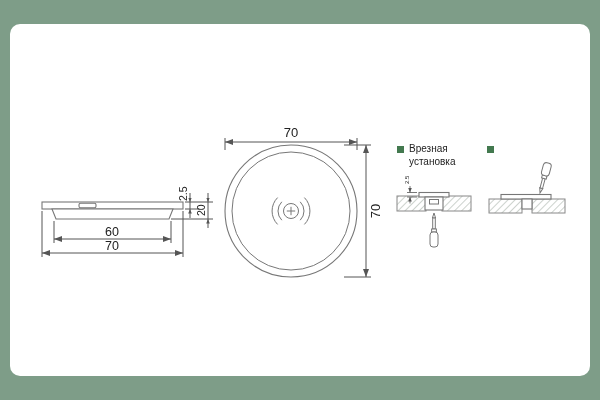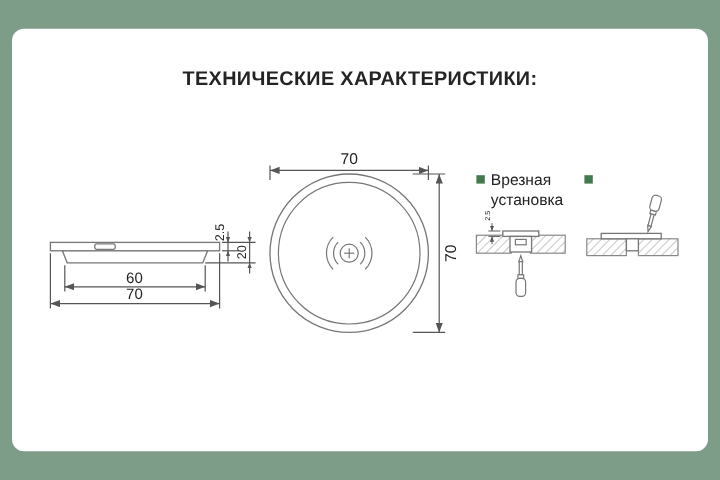--- a/index.html
+++ b/index.html
@@ -12,38 +12,37 @@
   .card{
     position:absolute;left:10px;top:24px;width:580px;height:352px;
     background:#ffffff;border-radius:10px;
   }
   .title{
     position:absolute;left:0;top:57px;width:100%;
     text-align:center;font-weight:bold;font-size:16.5px;
     color:#242424;letter-spacing:.3px;
   }
   .mount-label{
-    position:absolute;font-size:13px;color:#222;line-height:1.3;
+    position:absolute;font-size:10px;color:#222;line-height:1.3;
   }
   .sq{position:absolute;width:7px;height:7px;background:#43794F;}
   svg.draw{position:absolute;left:0;top:0;}
   svg text{fill:#222;font-family:"Liberation Sans",sans-serif;}
   .dim{stroke:#555;stroke-width:1;fill:none;}
   .dim2{stroke:#555;stroke-width:0.8;fill:none;}
   .thin{stroke:#777;stroke-width:1.1;fill:#fff;}
   .thin2{stroke:#777;stroke-width:1;fill:none;}
   .slab{stroke:#888;stroke-width:1;}
 </style>
 </head>
 <body>
 
 <div class="stage" style="background-color: rgb(126, 157, 136);">
   <div class="card" style="background-color: rgb(255, 255, 255);"></div>
 
-  <div class="title">ТЕХНИЧЕСКИЕ ХАРАКТЕРИСТИКИ:</div>
 
   <div class="sq" style="left: 397px; top: 146px; background-color: rgb(67, 121, 79);"></div>
   <div class="mount-label" style="left:409px;top:142px;width:62px;">Врезная установка</div>
 
   <div class="sq" style="left: 487px; top: 146px; background-color: rgb(67, 121, 79);"></div>
 
   <svg class="draw" width="600" height="400" viewBox="0 0 600 400">
     <defs>
       <pattern id="hatch" width="5" height="5" patternUnits="userSpaceOnUse" patternTransform="rotate(45)">
         <rect width="5" height="5" fill="#ffffff"></rect>

